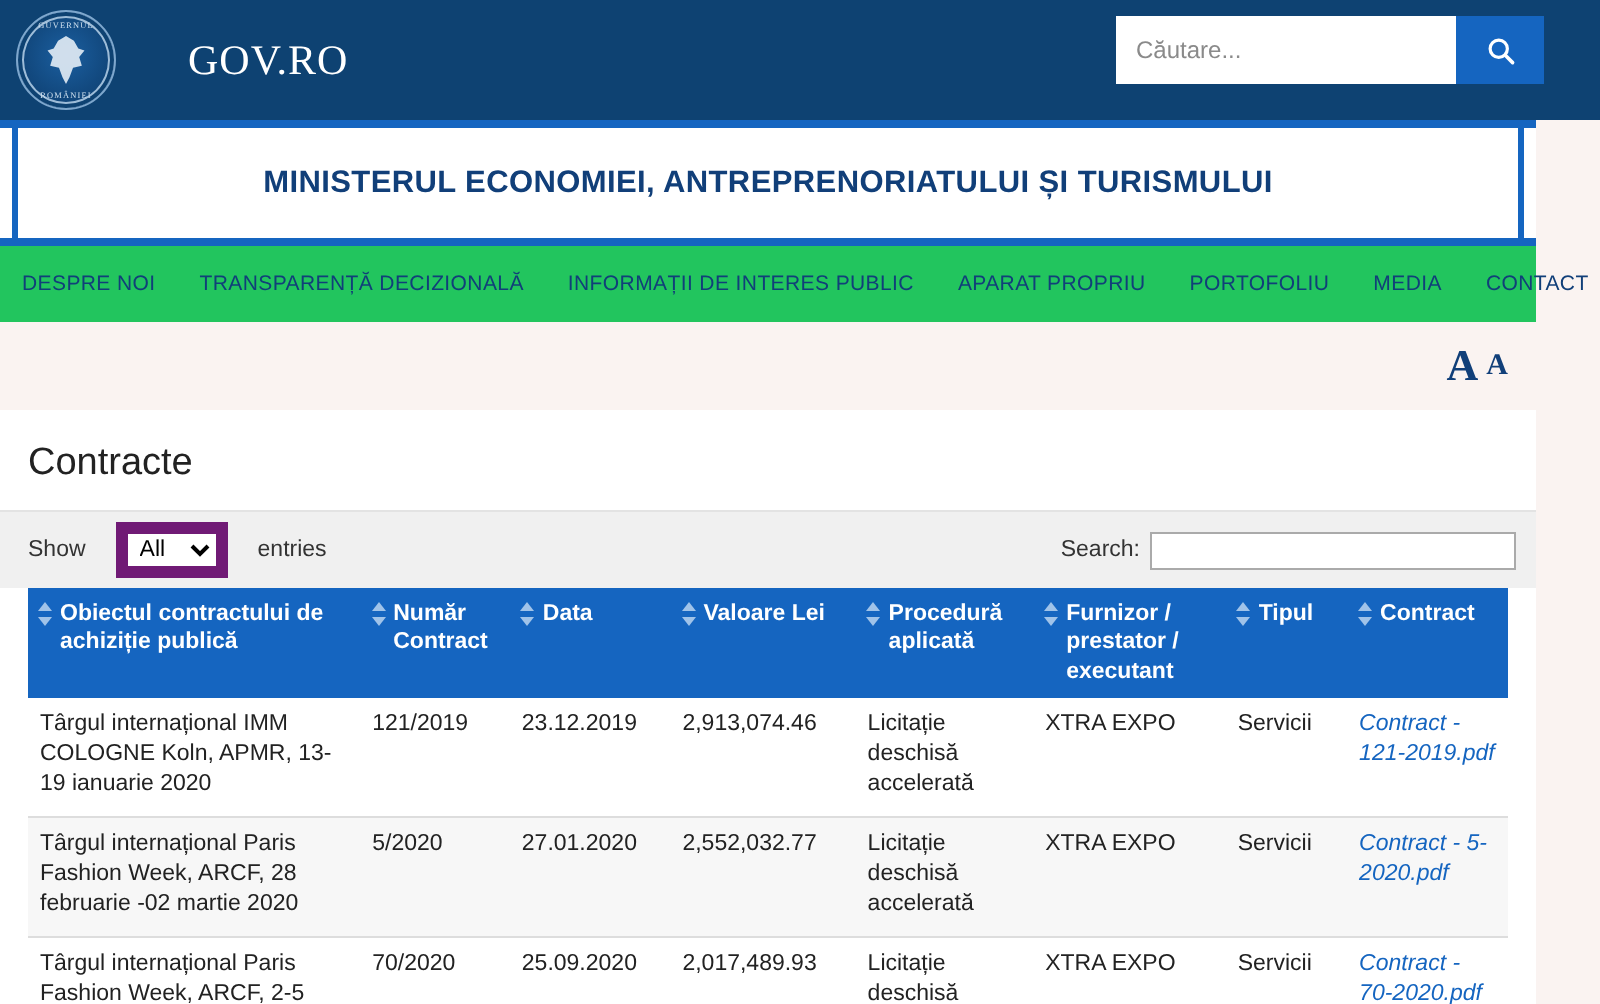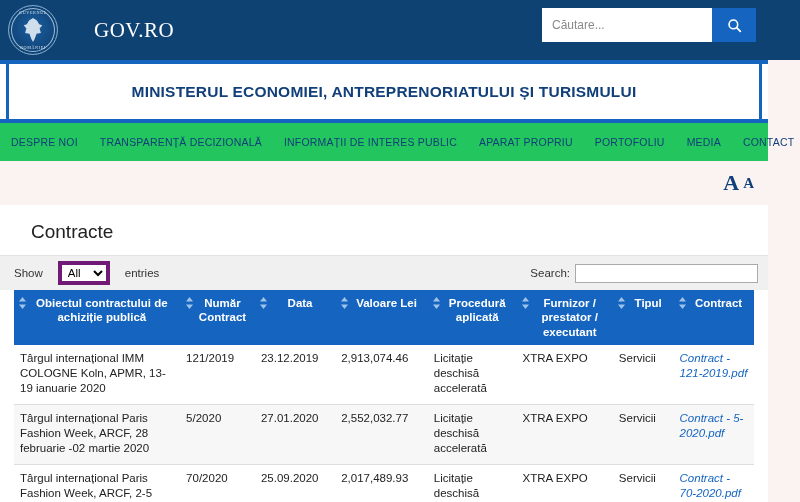--- a/index.html
+++ b/index.html
@@ -68,21 +68,21 @@
   }
   .govro {
     margin-left: 36px;
     color: #ffffff;
     font-family: "Liberation Serif", serif;
     font-size: 21px;
     letter-spacing: .5px;
   }
   .searchbox {
     position: absolute;
-    right: 44px;
+    right: 28px;
     top: 8px;
     display: flex;
     height: 34px;
   }
   .searchbox input {
     width: 150px;
     border: 0;
     outline: none;
     padding: 0 10px;
     font-size: 12px;
@@ -182,40 +182,40 @@
   
   .card {
     background: #ffffff;
     margin-right: 32px;
     min-height: 290px;
     padding: 0;
   }
   .page-title {
     font-size: 19px;
     color: #222;
-    padding: 16px 0 12px 31px;
+    padding: 16px 0 12px 14px;
     font-weight: normal;
     margin: 0;
   }
   .dt-top {
     background: #f0f0f0;
     display: flex;
     align-items: center;
     justify-content: space-between;
     padding: 5px 10px 5px 14px;
     font-size: 11.5px;
     color: #333;
     border-top: 1px solid #e3e3e3;
   }
   .dt-length { display:flex; align-items:center; gap:15px; }
   .dt-length select {
     font-size: 11.5px;
     font-family: "Liberation Sans", sans-serif;
     padding: 1px 2px;
-    border: 4px solid #701a75;
+    border: 6px solid #701a75;
     background: #fff;
   }
   .dt-filter { display:flex; align-items:center; gap:5px; }
   .dt-filter input {
     width: 175px;
     height: 15px;
     border: 1px solid #aaa;
     font-size: 11.5px;
     font-family: "Liberation Sans", sans-serif;
     padding: 1px 3px;
@@ -225,21 +225,21 @@
   
   table.contracts {
     width: calc(100% - 28px);
     margin: 0 14px;
     border-collapse: collapse;
     font-size: 11.5px;
   }
   table.contracts thead th {
     background: #1565c0;
     color: #ffffff;
-    text-align: center;
+    text-align: left;
     font-weight: bold;
     font-size: 11.5px;
     padding: 6px 6px 6px 16px;
     vertical-align: top;
     position: relative;
     cursor: pointer;
     line-height: 1.25;
     border-right: 1px solid #1565c0;
   }
   table.contracts thead th .sortico {

